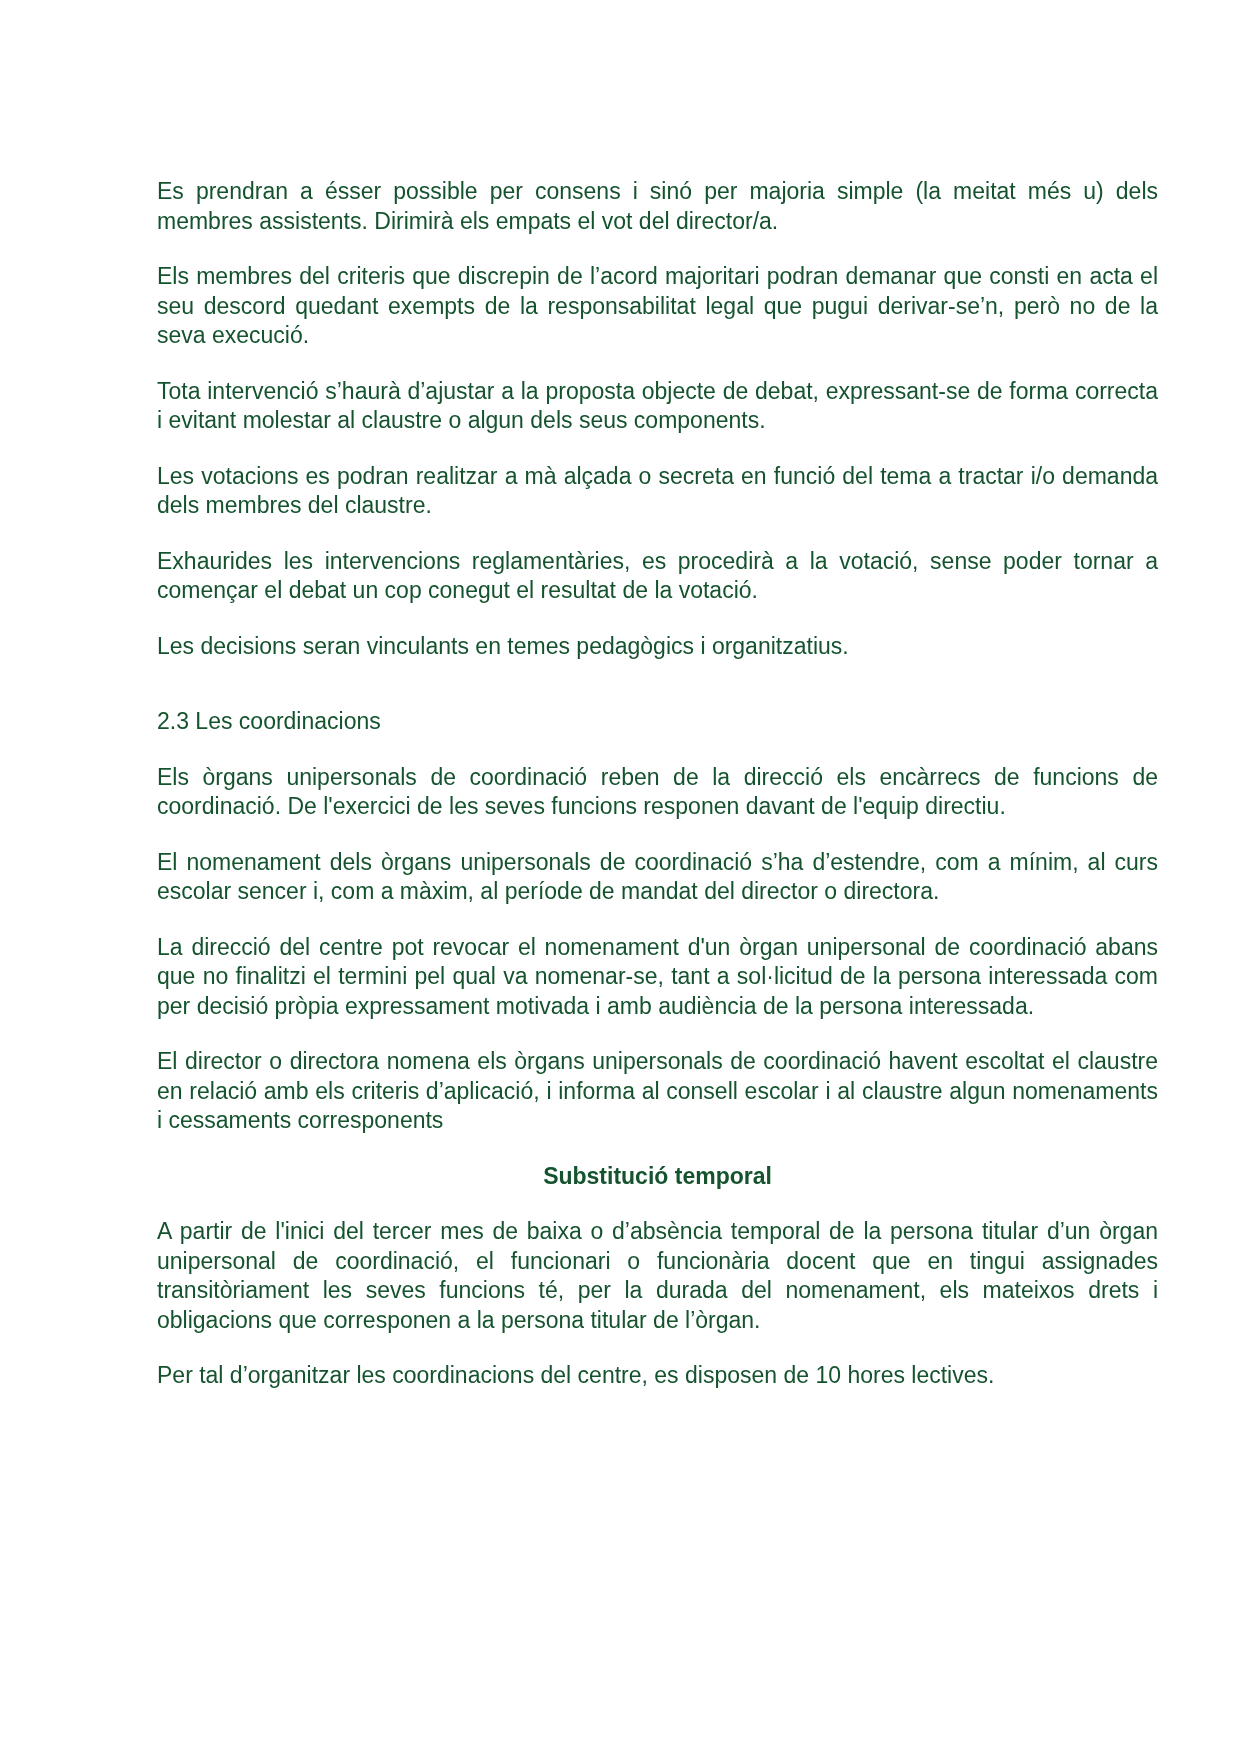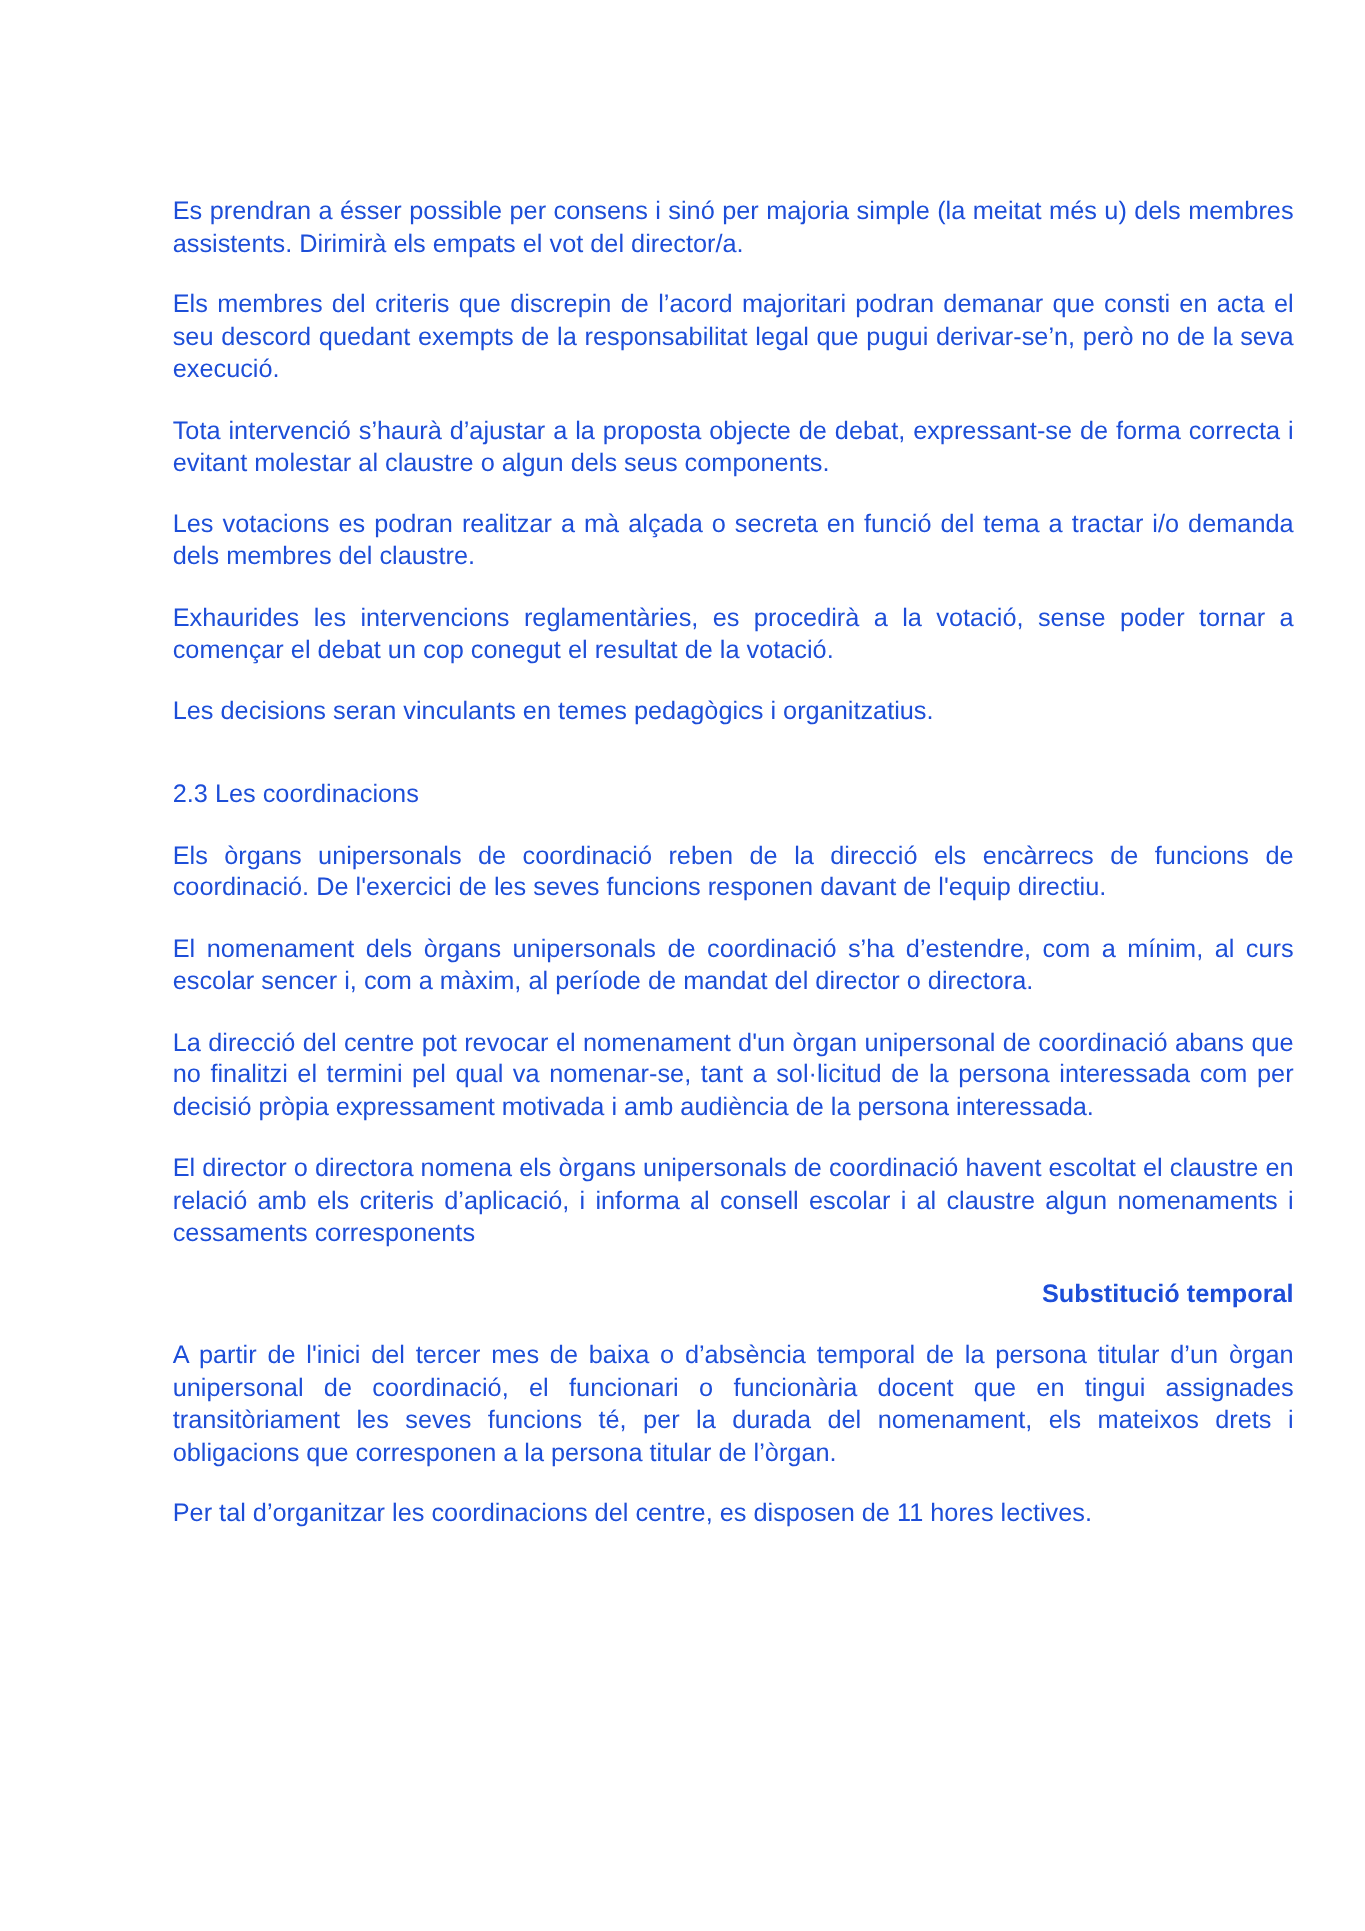--- a/index.html
+++ b/index.html
@@ -6,55 +6,55 @@
     margin: 0;
     padding: 0;
     background: #ffffff;
   }
   .page {
     position: relative;
     width: 1241px;
     height: 1755px;
     box-sizing: border-box;
     background: #ffffff;
-    color: #1d4ed8;
+    color: #14532d;
     font-family: "Liberation Sans", "DejaVu Sans", sans-serif;
     font-size: 23px;
     line-height: 29.5px;
-    padding: 177px 65px 0 157px;
+    padding: 177px 83px 0 157px;
     overflow: hidden;
   }
   .page p {
     margin: 0 0 26px 0;
     text-align: justify;
   }
   .page .heading {
     font-size: 23px;
     font-weight: normal;
     margin: 46px 0 26px 0;
     text-align: left;
   }
   .page .subheading {
     font-size: 23px;
     font-weight: bold;
     margin: 0 0 26px 0;
-    text-align: right;
+    text-align: center;
   }
 </style>
 </head>
 <body>
 
 <div class="page">
   <p>Es prendran a ésser possible per consens i sinó per majoria simple (la meitat més u) dels membres assistents. Dirimirà els empats el vot del director/a.</p>
   <p>Els membres del criteris que discrepin de l’acord majoritari podran demanar que consti en acta el seu descord quedant exempts de la responsabilitat legal que pugui derivar-se’n, però no de la seva execució.</p>
   <p>Tota intervenció s’haurà d’ajustar a la proposta objecte de debat, expressant-se de forma correcta i evitant molestar al claustre o algun dels seus components.</p>
   <p>Les votacions es podran realitzar a mà alçada o secreta en funció del tema a tractar i/o demanda dels membres del claustre.</p>
   <p>Exhaurides les intervencions reglamentàries, es procedirà a la votació, sense poder tornar a començar el debat un cop conegut el resultat de la votació.</p>
   <p>Les decisions seran vinculants en temes pedagògics i organitzatius.</p>
   <h2 class="heading">2.3 Les coordinacions</h2>
   <p>Els òrgans unipersonals de coordinació reben de la direcció els encàrrecs de funcions de coordinació. De l'exercici de les seves funcions responen davant de l'equip directiu.</p>
   <p>El nomenament dels òrgans unipersonals de coordinació s’ha d’estendre, com a mínim, al curs escolar sencer i, com a màxim, al període de mandat del director o directora.</p>
   <p>La direcció del centre pot revocar el nomenament d'un òrgan unipersonal de coordinació abans que no finalitzi el termini pel qual va nomenar-se, tant a sol·licitud de la persona interessada com per decisió pròpia expressament motivada i amb audiència de la persona interessada.</p>
   <p>El director o directora nomena els òrgans unipersonals de coordinació havent escoltat el claustre en relació amb els criteris d’aplicació, i informa al consell escolar i al claustre algun nomenaments i cessaments corresponents</p>
   <h3 class="subheading">Substitució temporal</h3>
   <p>A partir de l'inici del tercer mes de baixa o d’absència temporal de la persona titular d’un òrgan unipersonal de coordinació, el funcionari o funcionària docent que en tingui assignades transitòriament les seves funcions té, per la durada del nomenament, els mateixos drets i obligacions que corresponen a la persona titular de l’òrgan.</p>
-  <p>Per tal d’organitzar les coordinacions del centre, es disposen de 11 hores lectives.</p>
+  <p>Per tal d’organitzar les coordinacions del centre, es disposen de 10 hores lectives.</p>
 </div>
 
 </body></html>

